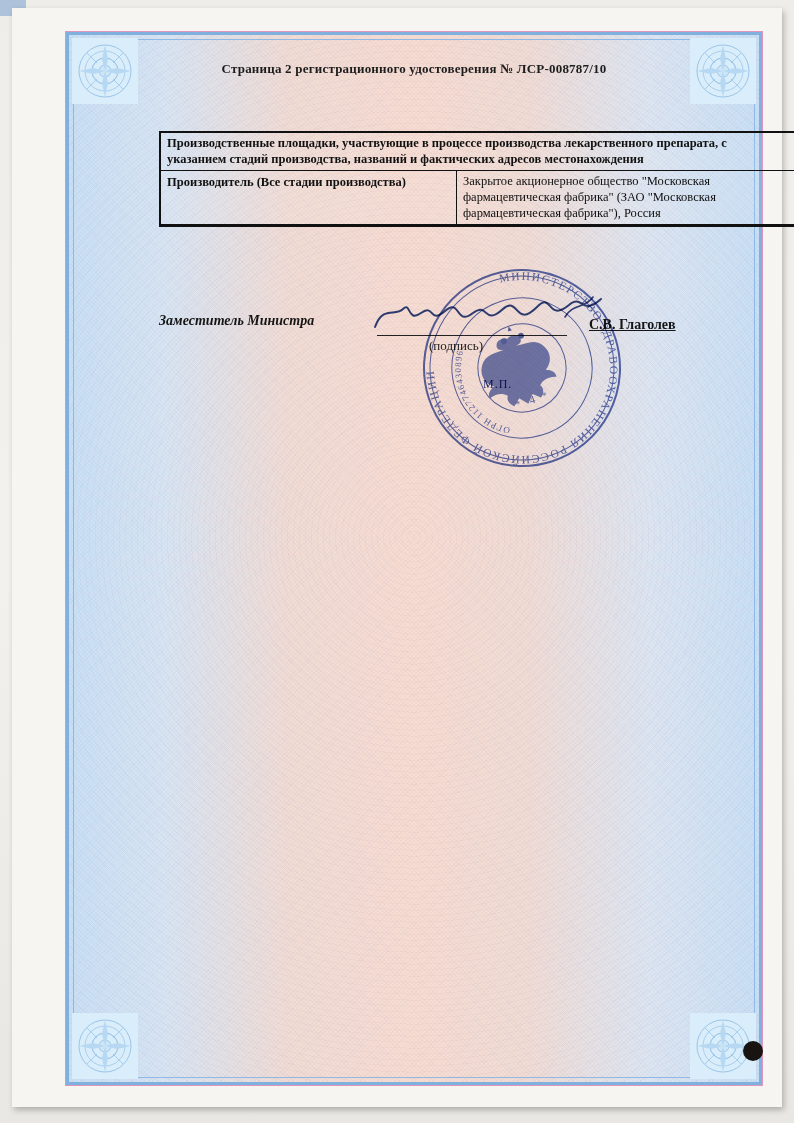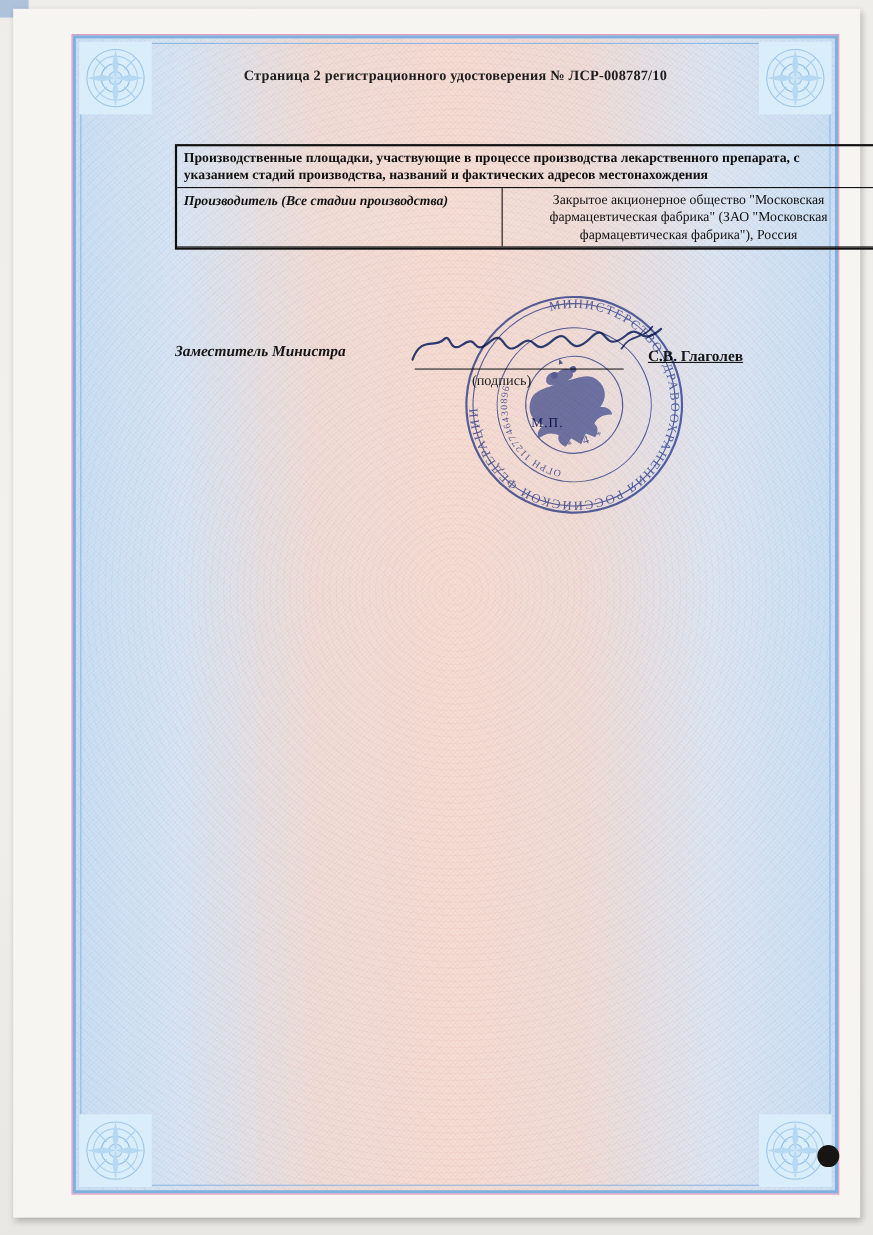--- a/index.html
+++ b/index.html
@@ -52,23 +52,23 @@
     border:2px solid #111;background:rgba(255,255,255,.06);
     font-size:12.5px;color:#111;box-sizing:border-box;
   }
   .pt-header{
     border-bottom:1px solid #111;
     font-weight:bold;padding:3px 6px;line-height:1.25;
   }
   .pt-row{display:flex;border-bottom:1px solid #111;}
   .pt-cell-label{
     width:296px;box-sizing:border-box;padding:3px 6px;
-    border-right:1px solid #111;font-weight:bold;font-style:italic;line-height:1.3;
-  }
-  .pt-cell-value{flex:1;padding:3px 6px;line-height:1.25;text-align:center;}
+    border-right:1px solid #111;font-weight:bold;line-height:1.3;
+  }
+  .pt-cell-value{flex:1;padding:3px 6px;line-height:1.25;}
   .pt-address{padding:3px 6px;line-height:1.3;}
   
   .sig-title{
     position:absolute;left:90px;top:278px;
     font-size:14px;font-weight:bold;color:#151515;font-style:italic;
   }
   .sig-line{
     position:absolute;left:308px;top:300px;width:190px;
     border-bottom:1px solid #222;height:0;
   }

